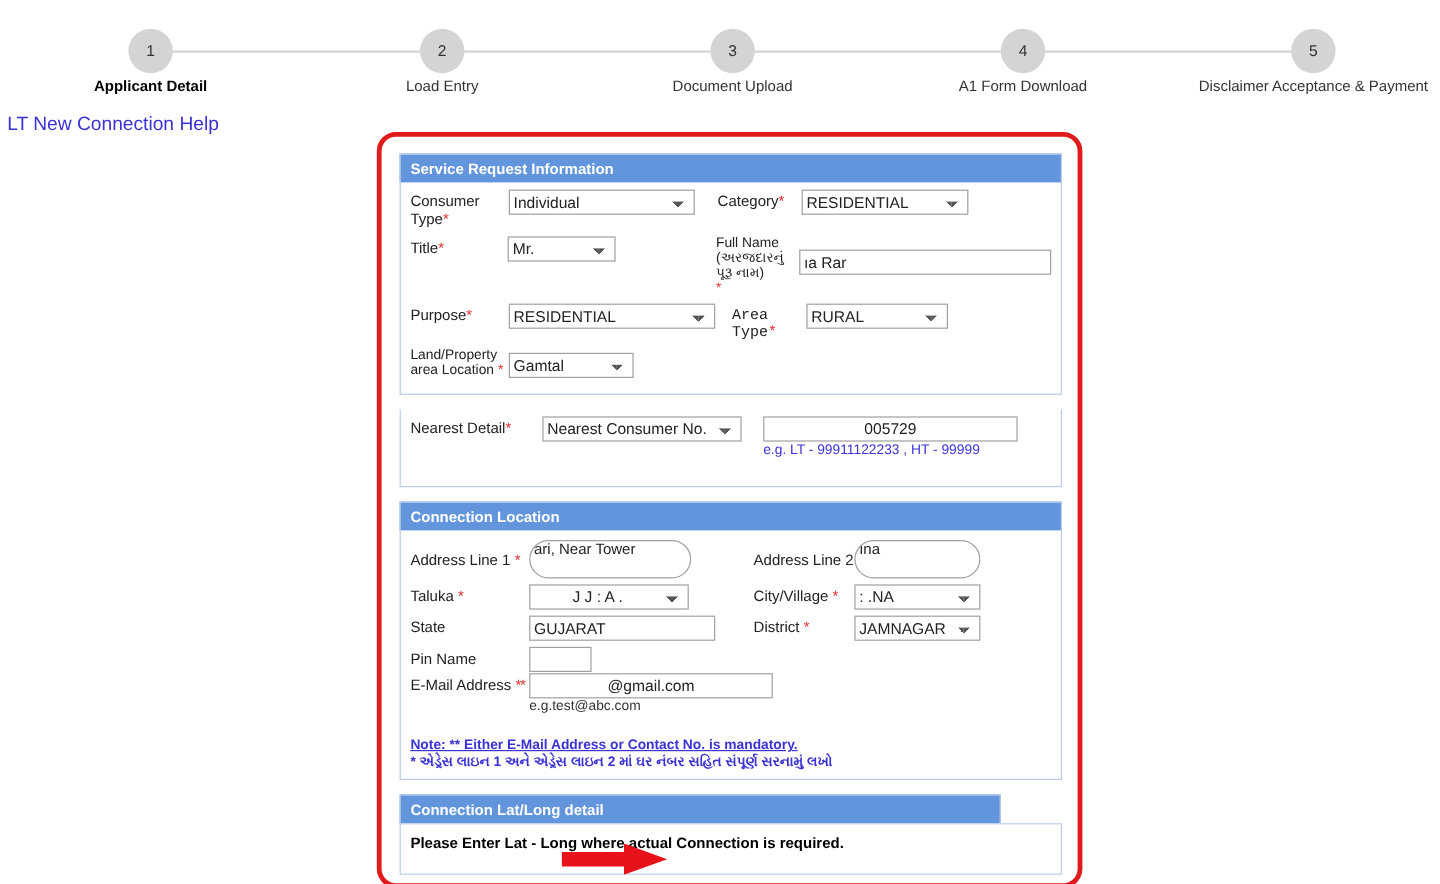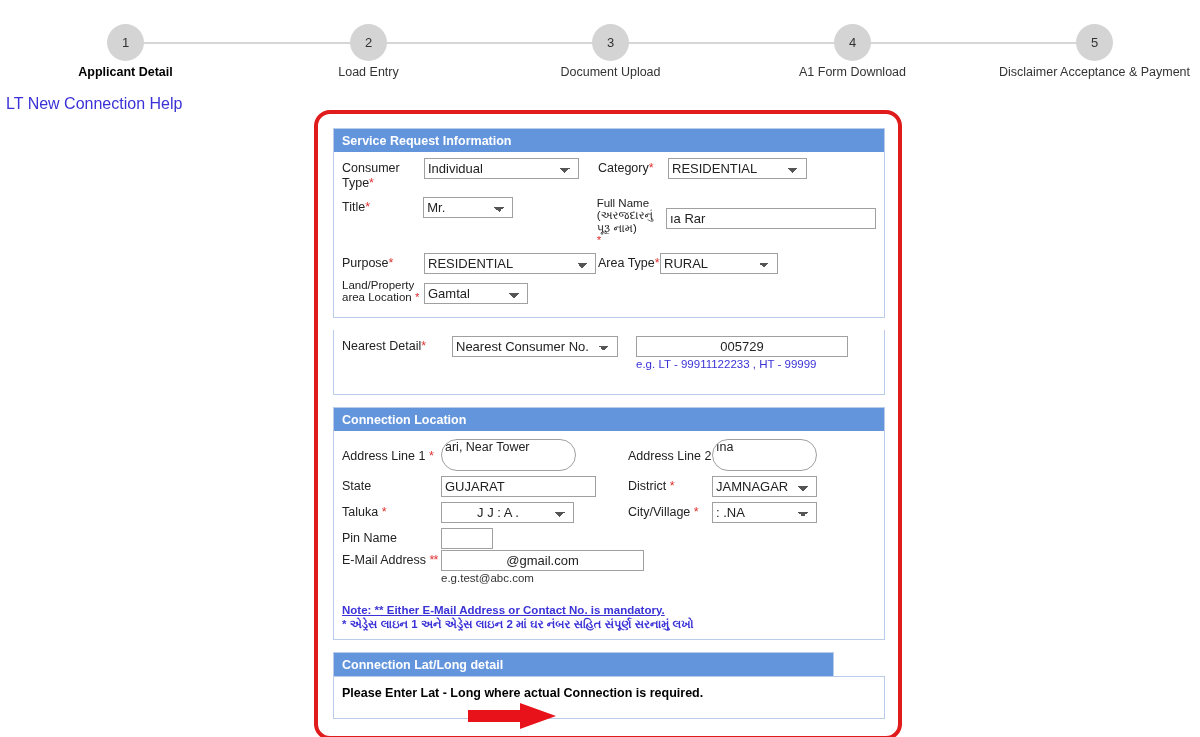--- a/index.html
+++ b/index.html
@@ -197,21 +197,21 @@
         <input type="text" style="width: 212px; margin-top: 11px;" value="ıa Rar">
       </div>
 
       <div class="row" style="margin-top:6px;">
         <div class="lbl" style="width:82px;">
           <span>Purpose</span><span class="req">*</span>
         </div>
         <select style="width:172px;">
           <option>RESIDENTIAL</option>
         </select>
-        <div class="lbl" style="width:62px; margin-left:2px;">
+        <div class="lbl" style="width:62px; margin-left:14px;font-family:Liberation Mono, monospace;">
           <span>Area Type</span><span class="req">*</span>
         </div>
         <select style="width:118px;">
           <option>RURAL</option>
         </select>
       </div>
 
       <div class="row" style="margin-top:3px;">
         <div class="lbl" style="width:82px; font-size:11.5px; line-height:12.5px; padding-top:0;">
           <div>Land/Property</div>
@@ -250,45 +250,45 @@
         <div class="lbl" style="width:99px; padding-top:10px;">
           <span>Address Line 1</span> <span class="req">*</span>
         </div>
         <textarea style="width: 135px;">ari, Near Tower</textarea>
         <div class="lbl" style="width:84px; margin-left:52px; padding-top:10px;">
           <span>Address Line 2</span>
         </div>
         <textarea style="width: 105px;">ına</textarea>
       </div>
 
+      <div class="row" style="margin-top:4px;">
+        <div class="lbl" style="width:99px;">
+          <span>Taluka</span> <span class="req">*</span>
+        </div>
+        <select style="width:133px; text-align:center;">
+          <option>J  J  :  A  .</option>
+        </select>
+        <div class="lbl" style="width:84px; margin-left:54px;">
+          <span>City/Village</span> <span class="req">*</span>
+        </div>
+        <select style="width:105px;">
+          <option>:   .NA</option>
+        </select>
+      </div>
+
       <div class="row" style="margin-top:3px;">
         <div class="lbl" style="width:99px;">
           <span>State</span>
         </div>
         <input type="text" style="width: 155px;" value="GUJARAT">
         <div class="lbl" style="width:84px; margin-left:32px;">
           <span>District</span> <span class="req">*</span>
         </div>
         <select style="width:105px;">
           <option>JAMNAGAR</option>
-        </select>
-      </div>
-
-      <div class="row" style="margin-top:4px;">
-        <div class="lbl" style="width:99px;">
-          <span>Taluka</span> <span class="req">*</span>
-        </div>
-        <select style="width:133px; text-align:center;">
-          <option>J  J  :  A  .</option>
-        </select>
-        <div class="lbl" style="width:84px; margin-left:54px;">
-          <span>City/Village</span> <span class="req">*</span>
-        </div>
-        <select style="width:105px;">
-          <option>:   .NA</option>
         </select>
       </div>
 
       <div class="row" style="margin-top:4px;">
         <div class="lbl" style="width:99px;">
           <span>Pin Name</span>
         </div>
         <input type="text" style="width: 52px;" value="">
       </div>
 

